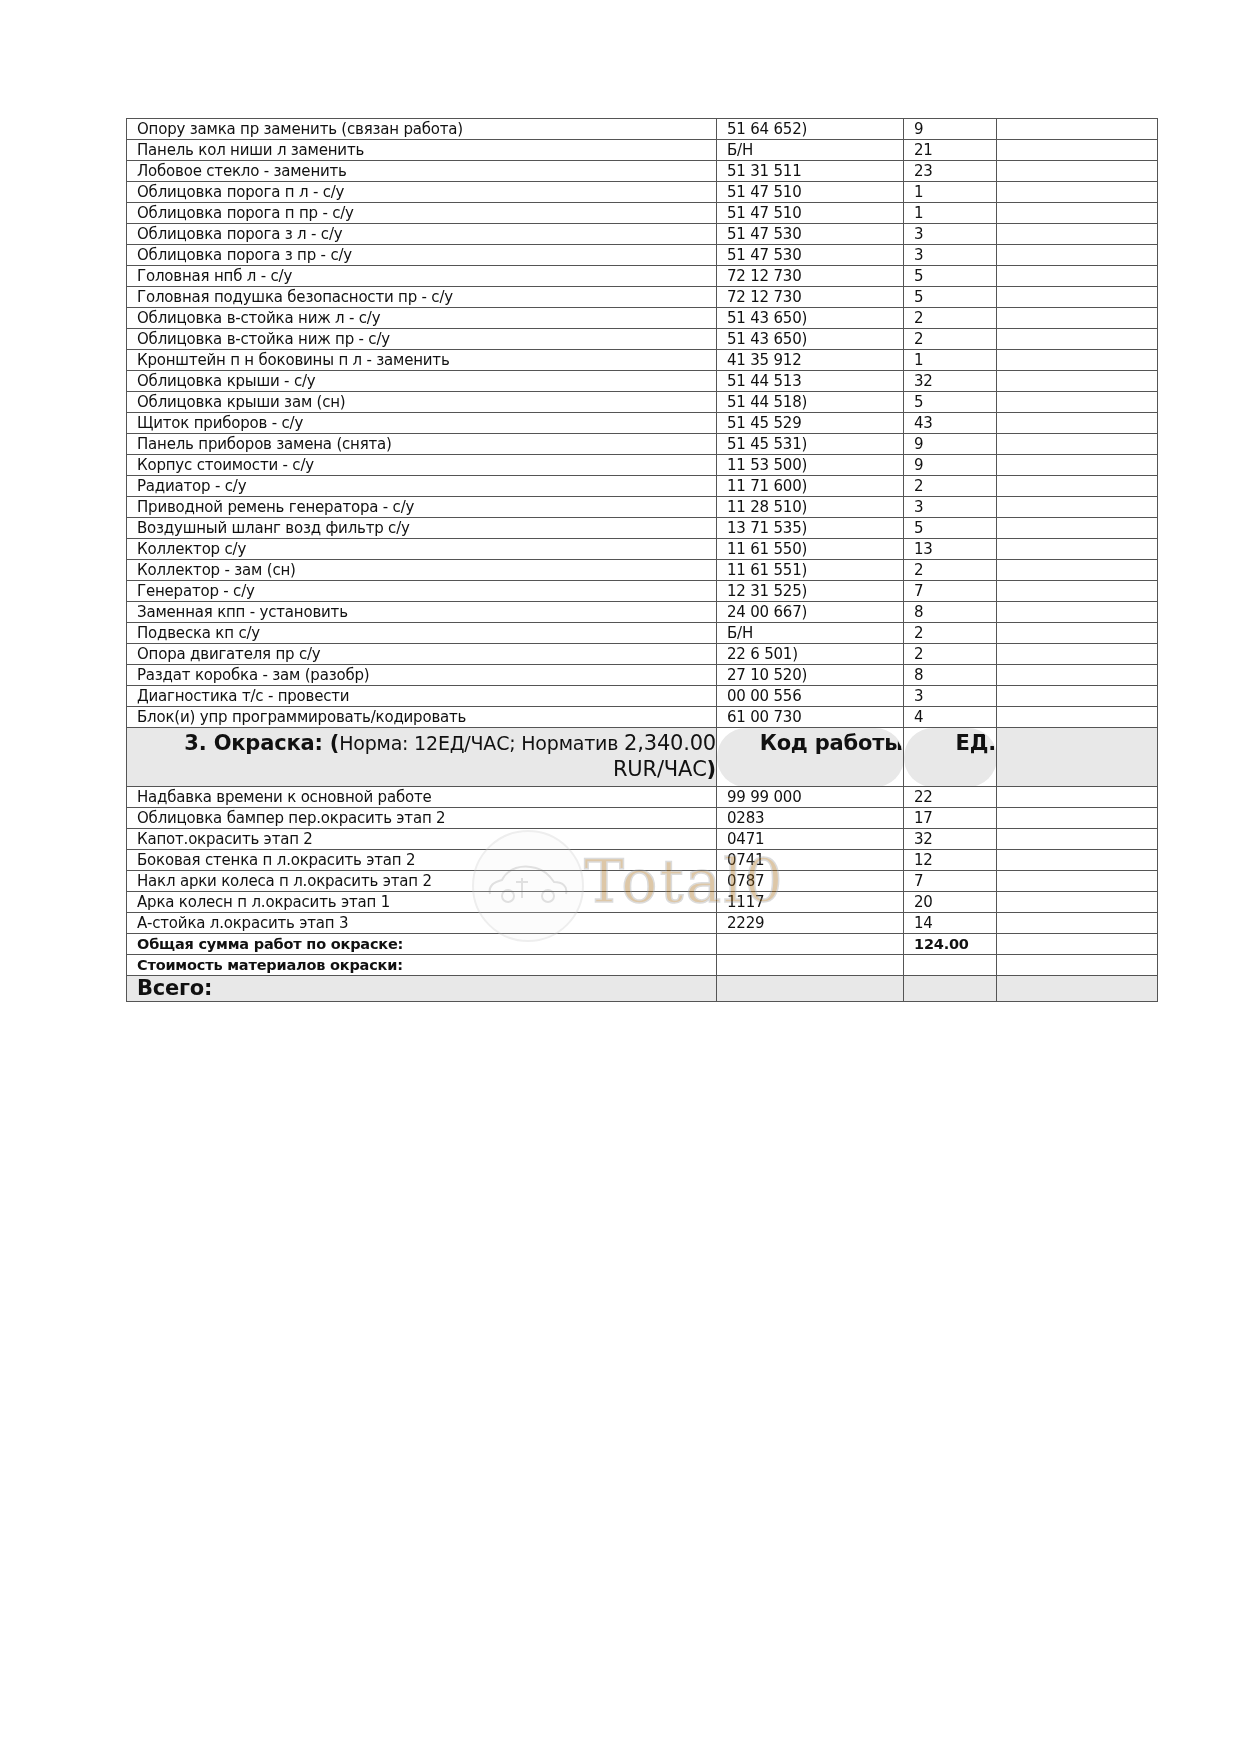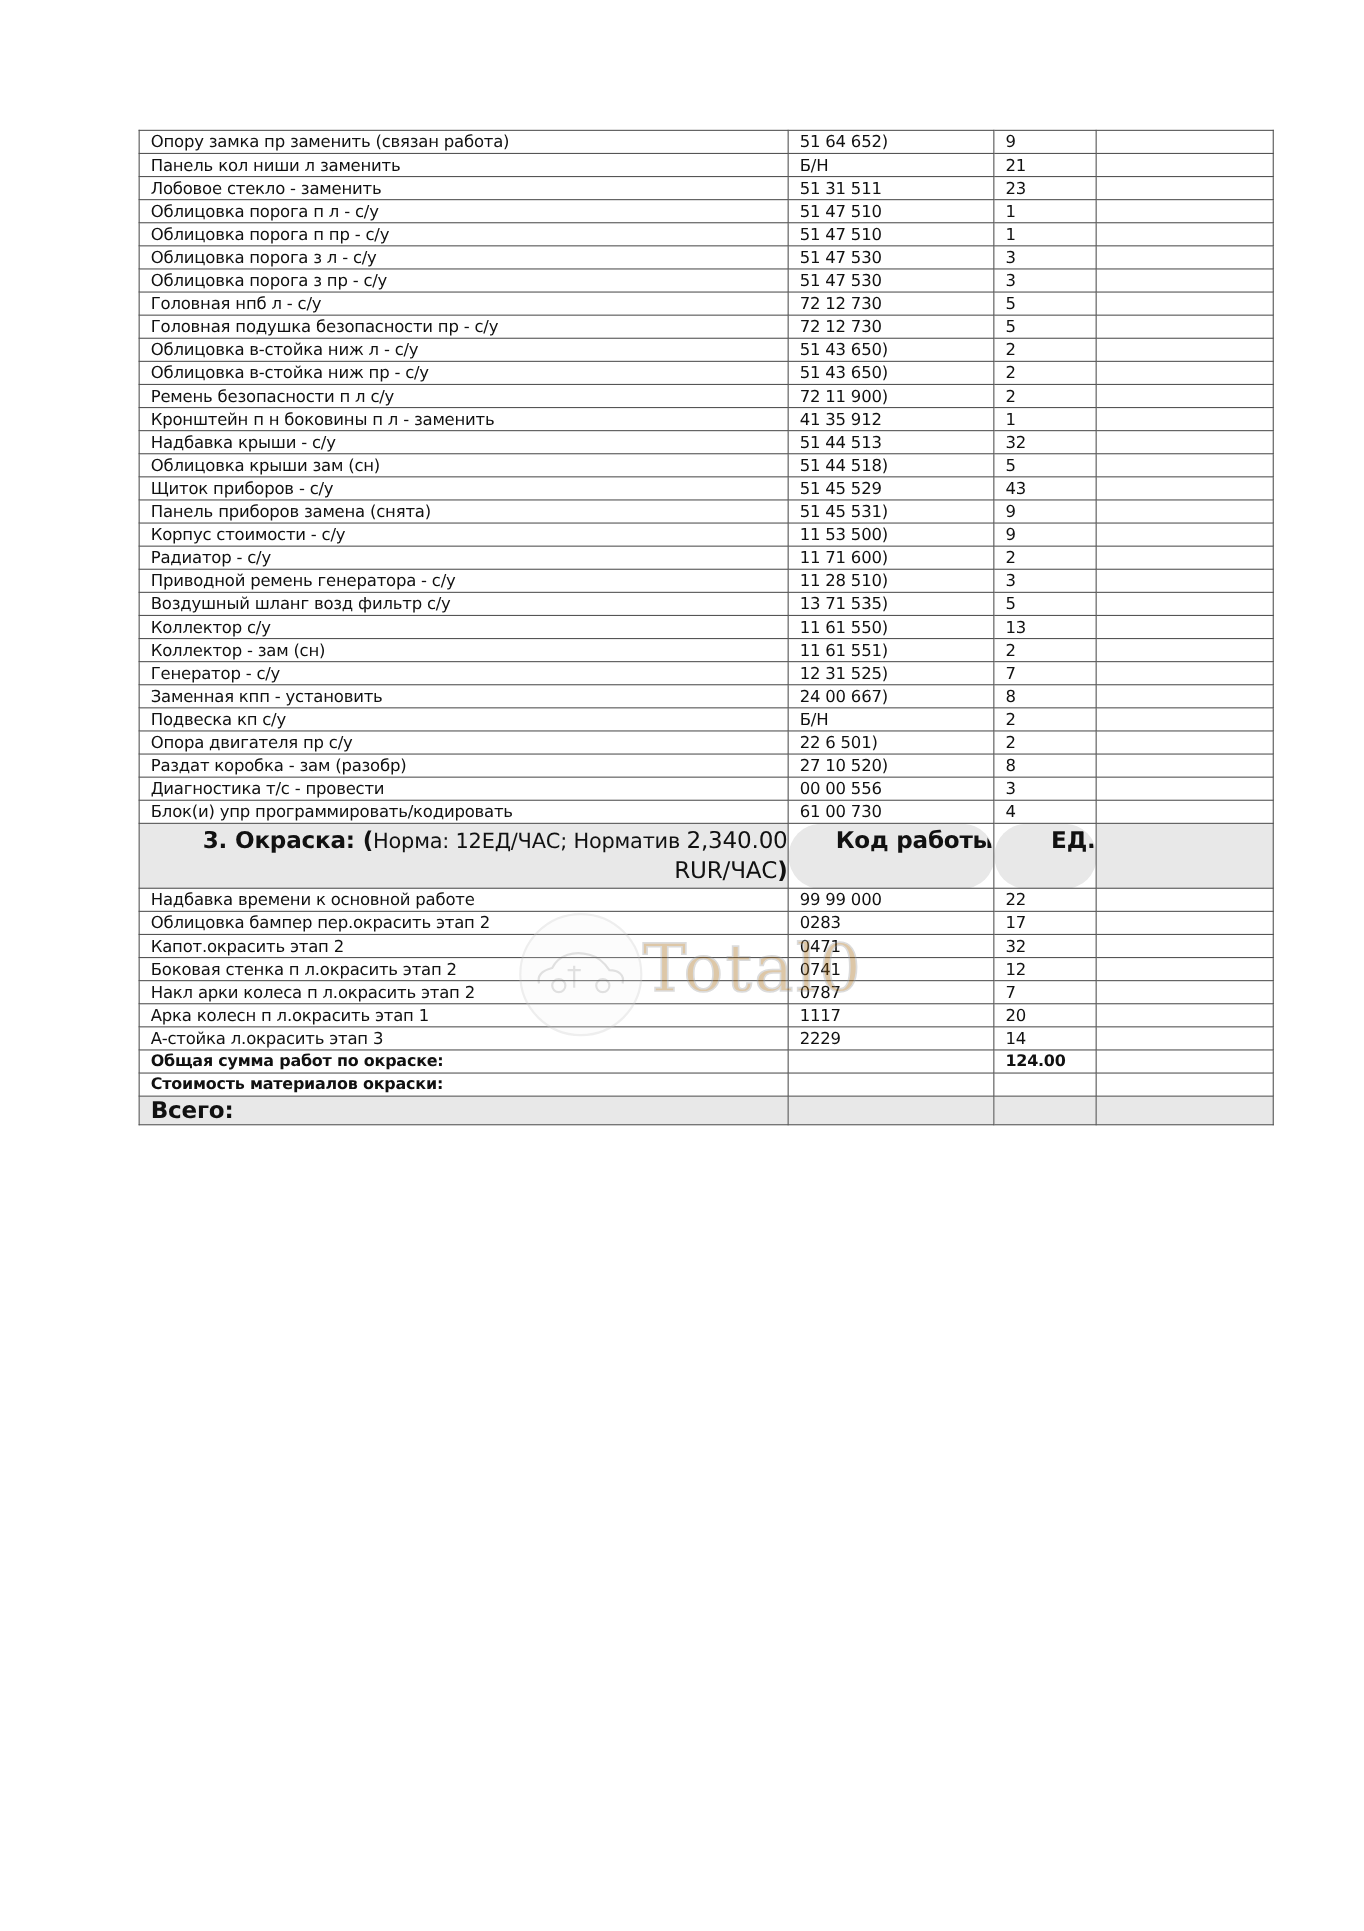--- a/index.html
+++ b/index.html
@@ -93,33 +93,27 @@
           <td>2</td>
           <td></td>
         </tr>
         <tr>
           <td>Облицовка в-стойка ниж пр - с/у</td>
           <td>51 43 650)</td>
           <td>2</td>
           <td></td>
         </tr>
         <tr>
-          <td>Ремень безопасности п л с/у</td>
-          <td>72 11 900)</td>
-          <td>2</td>
-          <td></td>
-        </tr>
-        <tr>
           <td>Кронштейн п н боковины п л - заменить</td>
           <td>41 35 912</td>
           <td>1</td>
           <td></td>
         </tr>
         <tr>
-          <td>Надбавка крыши - с/у</td>
+          <td>Облицовка крыши - с/у</td>
           <td>51 44 513</td>
           <td>32</td>
           <td></td>
         </tr>
         <tr>
           <td>Облицовка крыши зам (сн)</td>
           <td>51 44 518)</td>
           <td>5</td>
           <td></td>
         </tr>

